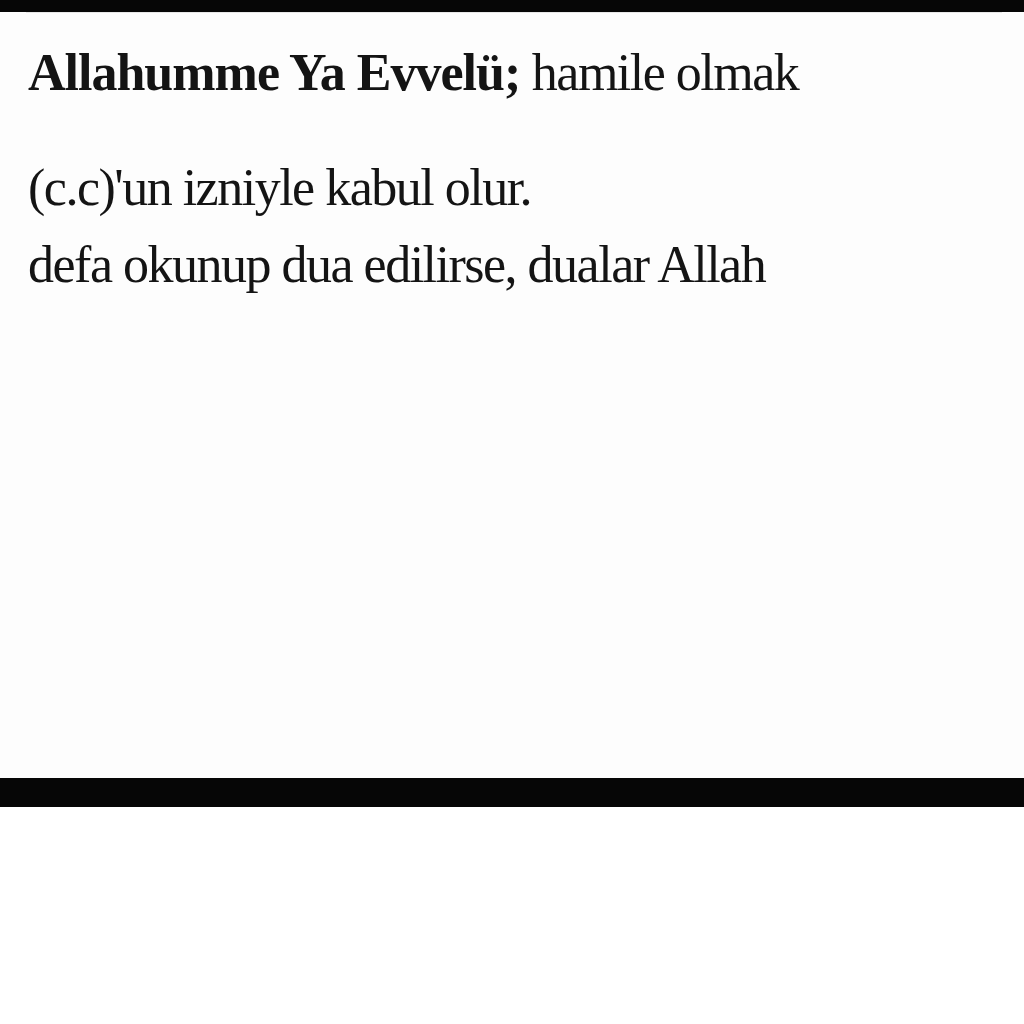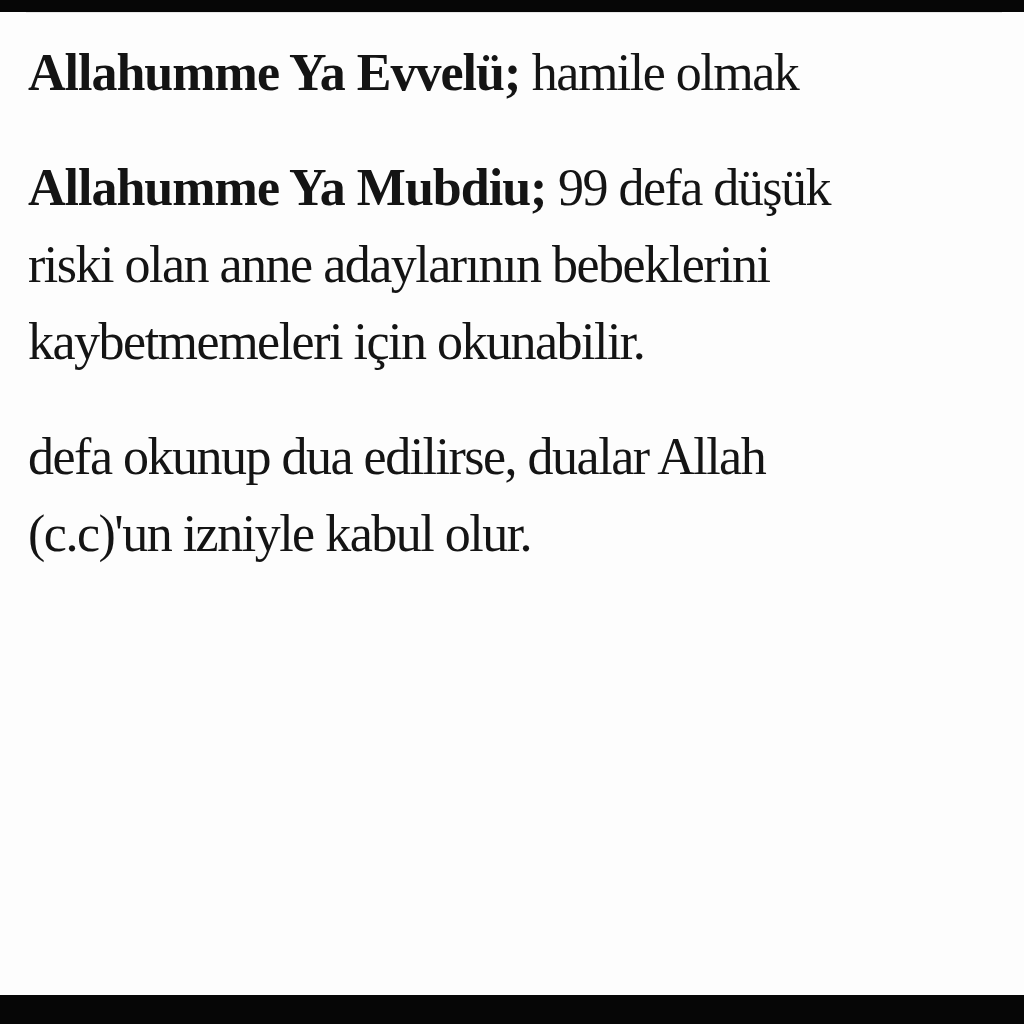--- a/index.html
+++ b/index.html
@@ -3,21 +3,21 @@
 <meta charset="utf-8">
 <style>
   html, body {
     margin: 0;
     padding: 0;
     background: #ffffff;
   }
   .page {
     position: relative;
     width: 1024px;
-    height: 1024px;
+    height: 807px;
     background: #fdfdfd;
     overflow: hidden;
     font-family: "Liberation Serif", "DejaVu Serif", serif;
   }
   .letterbox {
     position: absolute;
     left: 0;
     width: 1024px;
     background: #060606;
     z-index: 5;
@@ -64,29 +64,24 @@
 
   <div class="letterbox top"></div>
   <div class="hairline"></div>
 
   <div class="content">
 
     <div class="para">
       <div class="line"><span class="lead">Allahumme Ya Evvelü;</span><span> hamile olmak</span></div>
     </div>
 
-    <div class="para">
-      <div class="line"><span class="lead">Allahumme Ya Mubdiu;</span><span> 99 defa düşük</span></div>
-      <div class="line">riski olan anne adaylarının bebeklerini</div>
-      <div class="line">kaybetmemeleri için okunabilir.</div>
-    </div>
 
 
     <div class="para">
+      <div class="line">(c.c)'un izniyle kabul olur.</div>
       <div class="line">defa okunup dua edilirse, dualar Allah</div>
-      <div class="line">(c.c)'un izniyle kabul olur.</div>
     </div>
 
   </div>
 
   <div class="letterbox bottom"></div>
 
 </div>
 
 </body></html>

